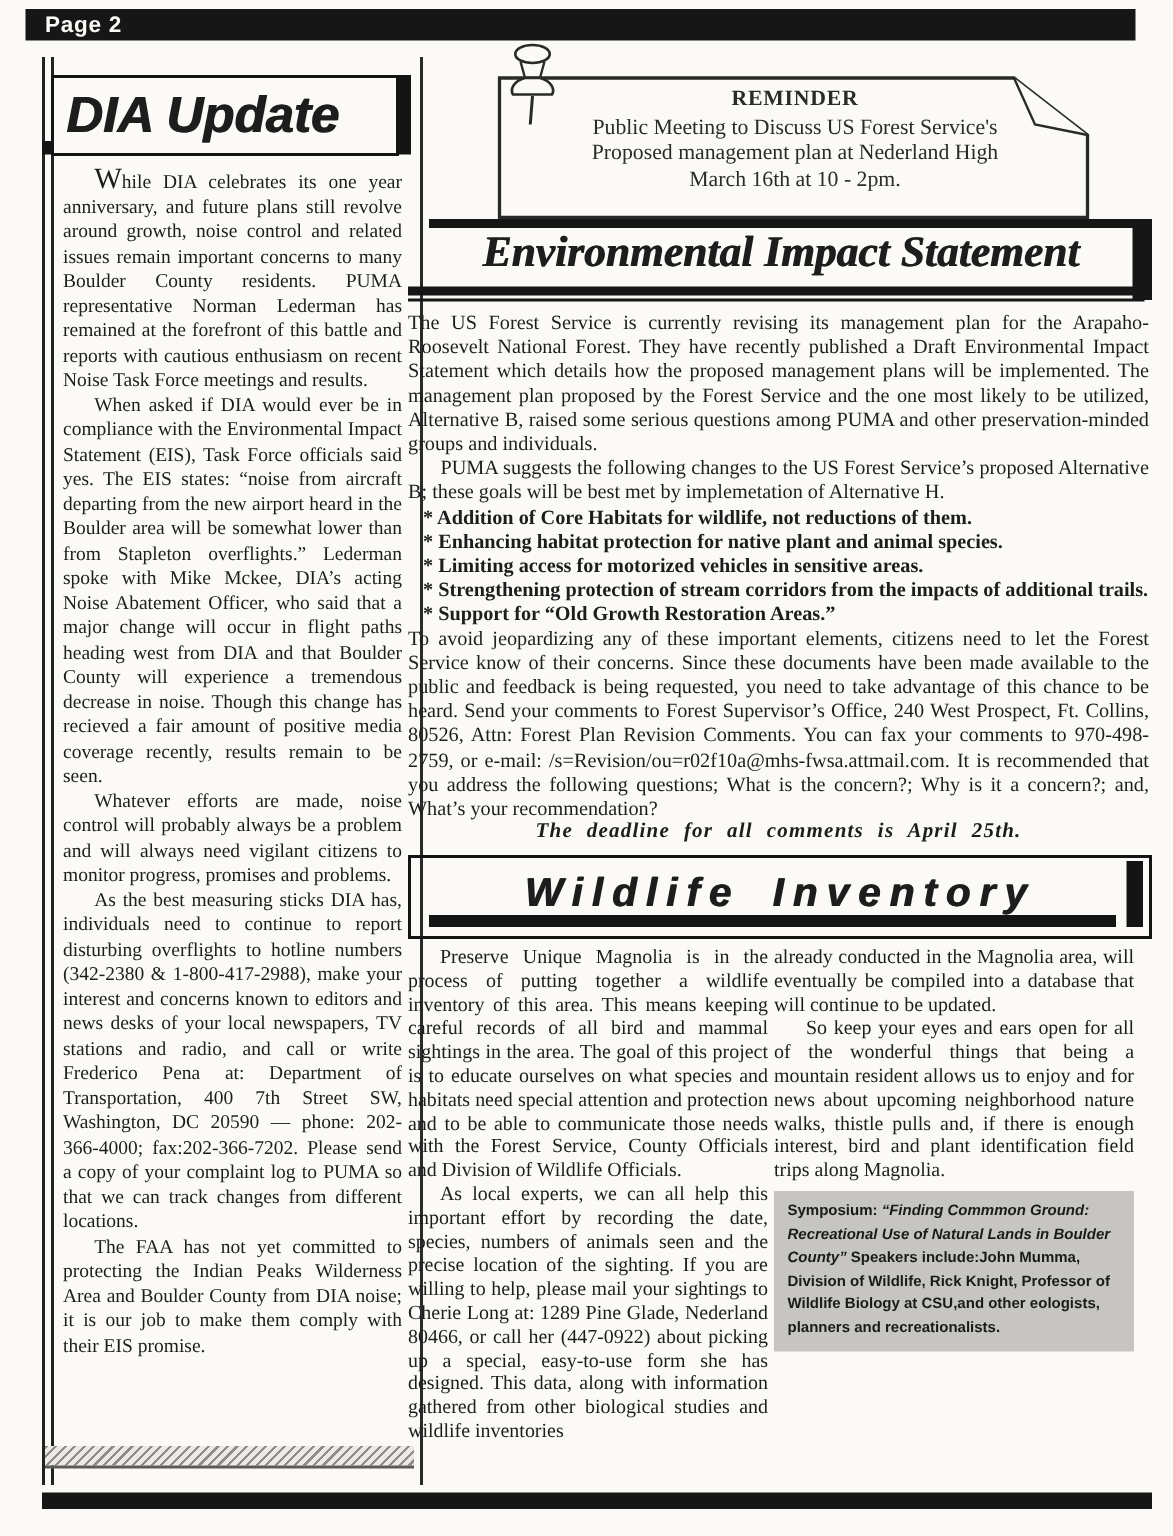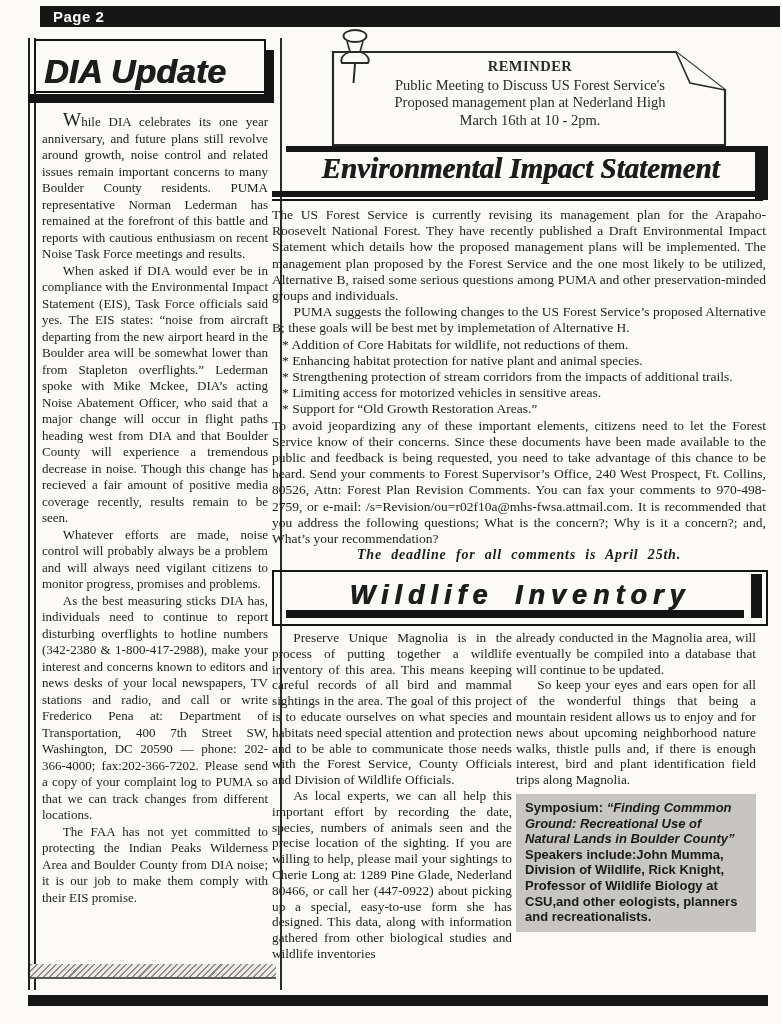--- a/index.html
+++ b/index.html
@@ -3,31 +3,31 @@
 <meta charset="utf-8">
 <style>
   html,body{margin:0;padding:0;background:#e9e7e2;}
   .page{
     position:relative;width:782px;height:1024px;margin:0 auto;
     background:#fbfaf6;color:#1d1d1d;overflow:hidden;
     font-family:"Liberation Serif", serif;
   }
   .bar{position:absolute;background:#161616;}
   
-  .topbar{position:absolute;left:40px;top:6px;width:740px;height:21px;background:#161616;
+  .topbar{position:absolute;left:17px;top:6px;width:740px;height:21px;background:#161616;
     display:flex;align-items:center;}
   .topbar span{color:#fbfaf6;font-family:"Liberation Sans",sans-serif;font-weight:bold;
     font-size:15px;padding-left:13px;letter-spacing:.5px;}
   
   .dia-col{position:absolute;left:28px;top:36px;width:254px;height:960px;}
   .dia-dblline{position:absolute;left:0;top:2px;width:4px;height:952px;
     border-left:2px solid #222;border-right:2px solid #222;}
   .dia-rightline{position:absolute;left:252px;top:2px;width:2px;height:952px;background:#2a2a2a;}
-  .dia-titlebox{position:absolute;left:6px;top:3px;width:228px;height:50px;
-    border:2px solid #141414;background:#fbfaf6;z-index:2;display:flex;align-items:flex-end;}
+  .dia-titlebox{position:absolute;left:6px;top:14px;width:228px;height:50px;
+    border:2px solid #141414;background:#fbfaf6;z-index:2;display:flex;align-items:center;}
   .dia-titlebox h1{margin:0 0 0 8px;font-family:"Liberation Sans",sans-serif;
     font-style:italic;font-weight:bold;font-size:34px;letter-spacing:0px;
     text-shadow:.7px 0 0 currentColor;}
   .dia-barR{position:absolute;left:236px;top:14px;width:10px;height:52px;background:#141414;z-index:1;}
   .dia-barB{position:absolute;left:0px;top:58px;width:246px;height:9px;background:#141414;z-index:1;}
   .dia-text{position:absolute;left:14px;top:74px;width:226px;
     font-size:13px;line-height:16.5px;text-align:justify;}
   .dia-text p{margin:0;text-indent:1.6em;}
   .dia-text p.lead::first-letter{font-size:1.5em;line-height:1;}
   .hatch{position:absolute;left:2px;top:928px;width:246px;height:13px;
@@ -46,40 +46,40 @@
   .eis-title{position:absolute;left:286px;top:152px;width:469px;margin:0;text-align:center;
     font-size:29px;font-style:italic;font-weight:bold;font-family:"Liberation Serif",serif;
     text-shadow:.6px 0 0 currentColor;}
   .eis-rule1{left:272px;top:191px;width:491px;height:6px;}
   .eis-rule2{left:272px;top:199px;width:491px;height:2px;}
   
   .eis-body{position:absolute;left:272px;top:207px;width:494px;
     font-size:13.5px;line-height:16.2px;text-align:justify;}
   .eis-body p{margin:0;}
   .eis-body p.ind{text-indent:1.6em;}
-  .eis-bullets{margin:0;padding:0 0 0 10px;list-style:none;}
+  .eis-bullets{margin:0;padding:0 0 0 10px;list-style:none;font-weight:bold;}
   .eis-bullets li{margin:0;}
   .deadline{margin-top:1px;text-align:center;font-weight:bold;font-style:italic;
     font-size:14px;word-spacing:5px;letter-spacing:.8px;}
   
   .wl-box{position:absolute;left:272px;top:570px;width:492px;height:52px;border:2px solid #141414;}
   .wl-box h2{margin:0;text-align:center;line-height:46px;
     font-family:Liberation Sans, sans-serif;font-style:italic;font-weight:bold;
     font-size:27px;letter-spacing:6px;word-spacing:8px;text-shadow:.7px 0 0 currentColor;}
   .wl-barB{position:absolute;left:12px;top:38px;width:458px;height:8px;background:#141414;}
   .wl-barR{position:absolute;left:477px;top:2px;width:11px;height:44px;background:#141414;}
   
   .wl-cols{position:absolute;left:272px;top:630px;width:494px;display:flex;gap:4px;
     font-size:13.3px;line-height:15.8px;text-align:justify;}
   .wl-colA,.wl-colB{width:240px;}
   .wl-cols p{margin:0;}
   .wl-cols p.ind{text-indent:1.6em;}
   
   .symposium{margin-top:6px;background:#c7c5c1;padding:6px 9px 7px 9px;
-    font-family:"Liberation Sans",sans-serif;font-weight:bold;font-size:13px;
+    font-family:"Liberation Sans",sans-serif;font-weight:bold;font-size:10px;
     line-height:15.6px;text-align:left;color:#1a1a1a;}
   .symposium p{margin:0;text-indent:0;}
   .symposium .quote{font-style:italic;}
   .bottom-bar{left:28px;top:995px;width:740px;height:11px;}
 </style>
 </head>
 <body>
 
 <div class="page">
 
@@ -129,22 +129,22 @@
   <h2 class="eis-title">Environmental Impact Statement</h2>
   <div class="bar eis-rule1"></div>
   <div class="bar eis-rule2"></div>
 
   <div class="eis-body">
     <p>The US Forest Service is currently revising its management plan for the Arapaho-Roosevelt National Forest. They have recently published a Draft Environmental Impact Statement which details how the proposed management plans will be implemented.  The management plan proposed by the Forest Service and the one most likely to be utilized, Alternative B, raised some serious questions among PUMA and other preservation-minded groups and individuals.</p>
     <p class="ind">PUMA suggests the  following changes to the US Forest Service’s proposed Alternative B; these goals will  be best met by implemetation of Alternative H.</p>
     <ul class="eis-bullets">
       <li>* Addition of Core Habitats for wildlife, not reductions of them.</li>
       <li>* Enhancing habitat protection for native plant and animal species.</li>
+      <li>* Limiting access for motorized vehicles in sensitive areas.</li>
       <li>* Strengthening protection of stream corridors from the impacts of additional trails.</li>
-      <li>* Limiting access for motorized vehicles in sensitive areas.</li>
       <li>* Support for “Old Growth Restoration Areas.”</li>
     </ul>
     <p>To avoid jeopardizing any of these important elements, citizens need to let the Forest Service know of their concerns. Since these documents have been made available to the public and feedback is being requested, you need to take advantage of  this chance to be heard. Send your comments to Forest Supervisor’s Office, 240 West Prospect, Ft. Collins, 80526, Attn: Forest Plan Revision Comments. You can fax your comments to 970-498-2759, or e-mail: /s=Revision/ou=r02f10a@mhs-fwsa.attmail.com. It is recommended that you address the following questions; What is the concern?; Why is it a concern?; and, What’s your recommendation?</p>
     <p class="deadline">The deadline for all comments is April 25th.</p>
   </div>
 
   <div class="wl-box">
     <div class="wl-barB"></div>
     <div class="wl-barR"></div>
     <h2>Wildlife Inventory</h2>

